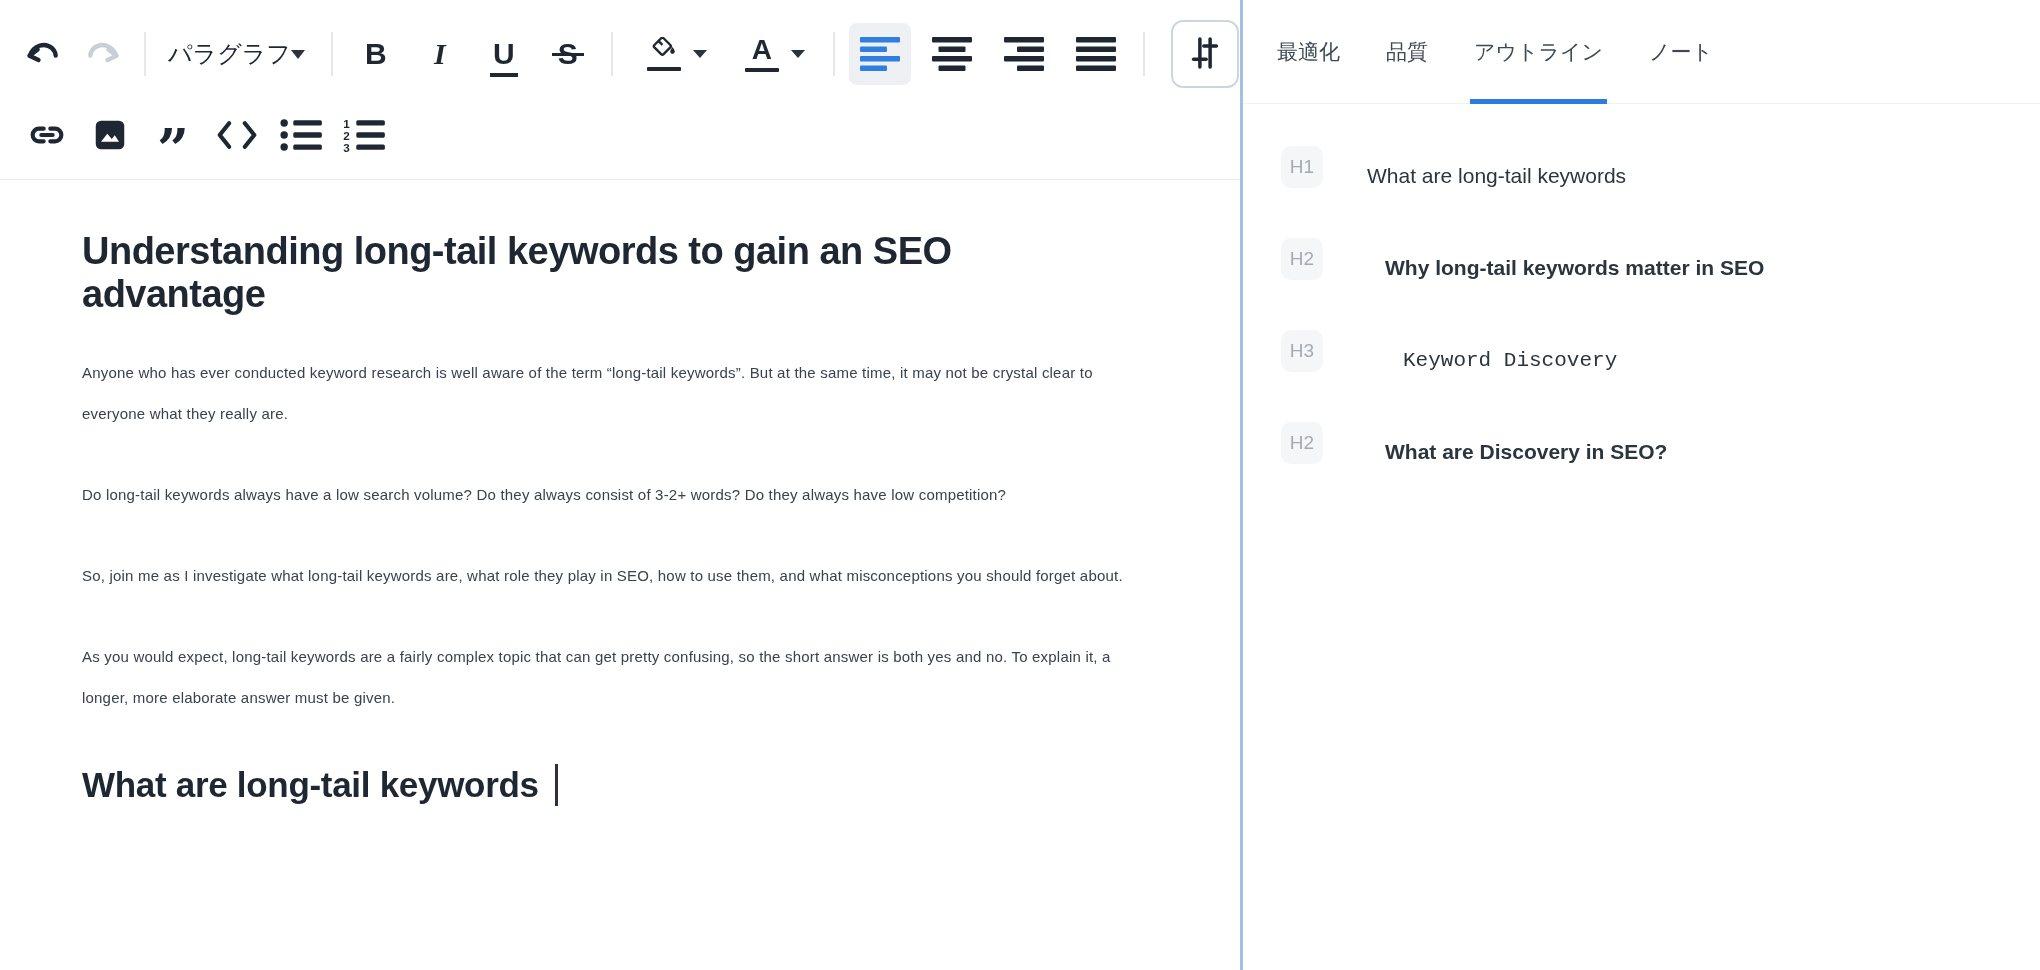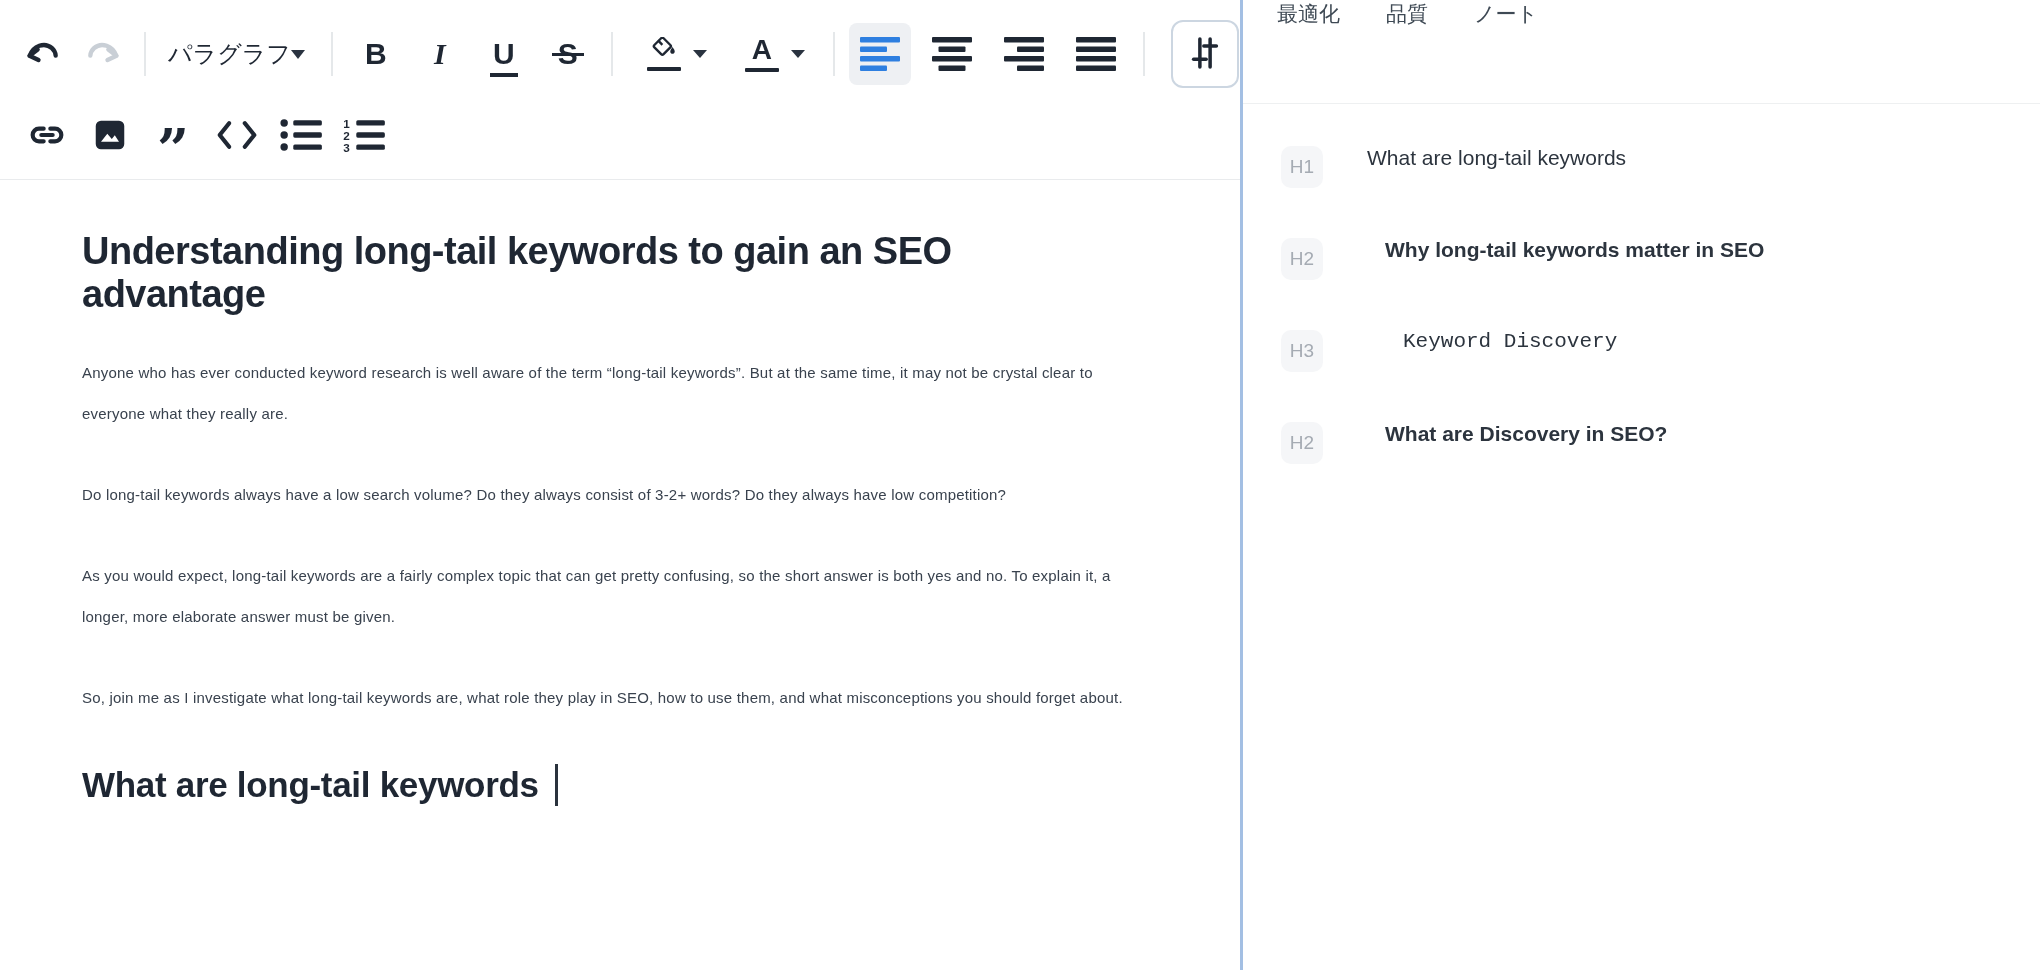--- a/index.html
+++ b/index.html
@@ -67,25 +67,25 @@
     font-weight:800; letter-spacing:-0.3px; color:#1f2733; display:flex; align-items:center;
   }
   .text-cursor { display:inline-block; width:3px; height:42px; background:#2a323d; margin-left:16px; }
 
   
   .divider { position:absolute; left:1240px; top:0; width:3px; height:970px; background:#a3bfe3; }
 
   
   .panel { position:absolute; left:1243px; top:0; right:0; height:970px; background:#fff; }
   .tabs { height:104px; border-bottom:1px solid #eef0f1; display:flex; align-items:center; gap:46px; padding-left:34px; }
-  .tab { height:104px; display:flex; align-items:flex-start; font-size:21px; color:#3e4954; position:relative; cursor:pointer; }
+  .tab { height:104px; display:flex; align-items:center; font-size:21px; color:#3e4954; position:relative; cursor:pointer; }
   .tab.active::after { content:""; position:absolute; left:-4px; right:-4px; bottom:0; height:5px; background:#2b7ce0; }
 
   .outline { padding:42px 30px 0 38px; }
-  .o-row { display:flex; align-items:flex-start; height:42px; margin-bottom:50px; cursor:pointer; }
+  .o-row { display:flex; align-items:flex-end; height:42px; margin-bottom:50px; cursor:pointer; }
   .o-badge {
     flex:0 0 auto; width:42px; height:42px; border-radius:10px; background:#f5f6f8;
     color:#a5abb3; display:flex; align-items:center; justify-content:center; font-size:19px;
   }
   .o-text { margin-left:44px; font-size:21px; color:#2c343e; }
   .ind-1 .o-text { margin-left:62px;font-weight:bold; }
   .ind-2 .o-text { margin-left:80px;font-family:Liberation Mono, monospace; }
 </style>
 </head>
 <body>
@@ -282,40 +282,43 @@
           </svg>
         </span>
       </button>
     </div>
   </div>
 
   <div class="doc">
     <h1 class="doc-title">Understanding long-tail keywords to gain an SEO advantage</h1>
     <p>Anyone who has ever conducted keyword research is well aware of the term “long-tail keywords”. But at the same time, it may not be crystal clear to everyone what they really are.</p>
     <p>Do long-tail keywords always have a low search volume? Do they always consist of 3-2+ words? Do they always have low competition?</p>
+    <p>So, join me as I investigate what long-tail keywords are, what role they play in SEO, how to use them, and what misconceptions you should forget about.</p>
     <p>As you would expect, long-tail keywords are a fairly complex topic that can get pretty confusing, so the short answer is both yes and no. To explain it, a longer, more elaborate answer must be given.</p>
-    <p>So, join me as I investigate what long-tail keywords are, what role they play in SEO, how to use them, and what misconceptions you should forget about.</p>
     <h2 class="doc-sub">
       <span>What are long-tail keywords</span>
       <span class="text-cursor"></span>
     </h2>
   </div>
 </div>
 
 <div class="divider"></div>
 
 <div class="panel">
 
   <div class="tabs">
     <div class="tab">
       <span>最適化</span>
     </div>
     <div class="tab">
       <span>品質</span>
     </div>
+    <div class="tab active">
+      <span>アウトライン</span>
+    </div>
     <div class="tab">
       <span>ノート</span>
     </div>
   </div>
 
   <div class="outline">
     <div class="o-row ind-0">
       <span class="o-badge">H1</span>
       <span class="o-text">What are long-tail keywords</span>
     </div>

